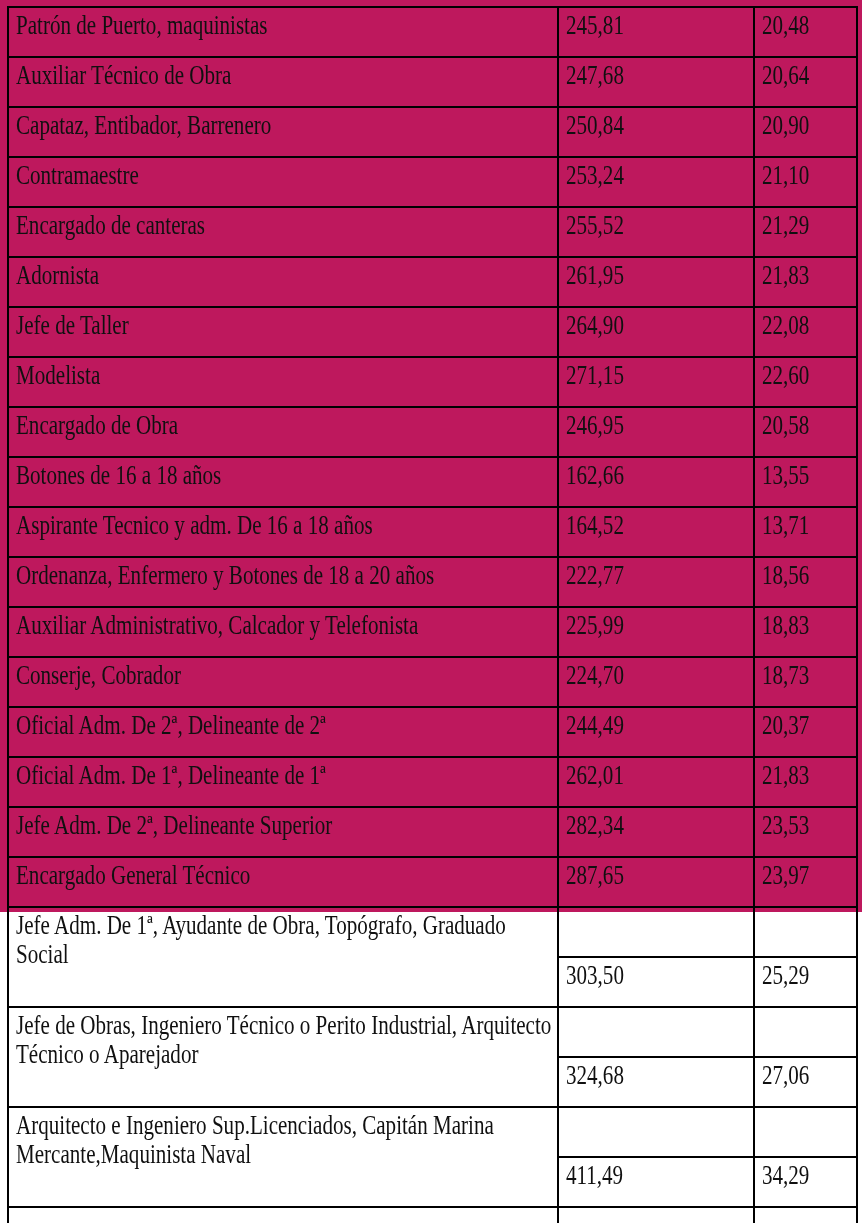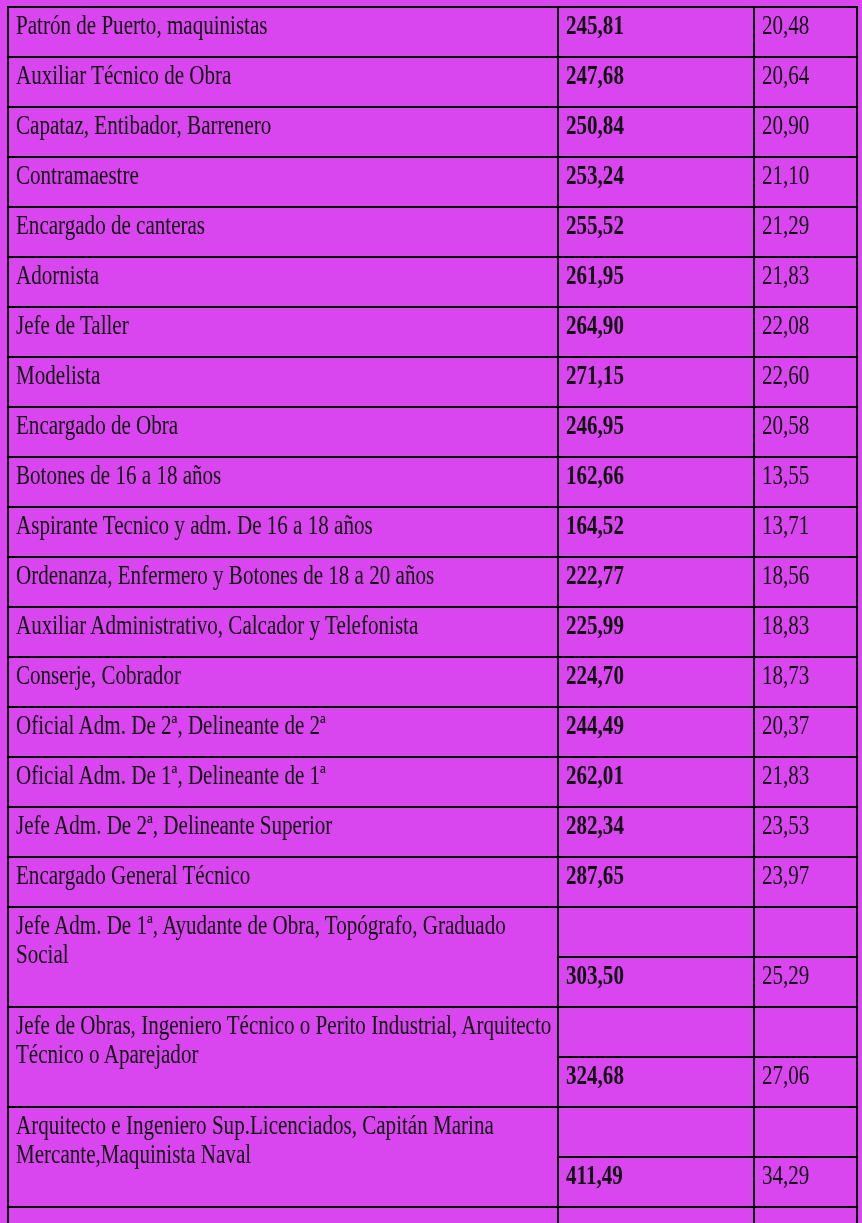--- a/index.html
+++ b/index.html
@@ -6,22 +6,22 @@
     margin: 0;
     padding: 0;
     width: 862px;
     height: 1223px;
     overflow: hidden;
     background: #ffffff;
   }
   .page {
     position: relative;
     width: 862px;
-    height: 1223px;
-    background: #d946ef;
+    height: 912px;
+    background: #be185d;
     font-family: "Liberation Serif", "DejaVu Serif", serif;
   }
   table.rates {
     position: absolute;
     left: 7px;
     top: 6px;
     width: 849px;
     border-collapse: collapse;
     table-layout: fixed;
     font-size: 27px;
@@ -30,21 +30,21 @@
   table.rates td {
     border: 2px solid #000000;
     vertical-align: top;
     padding: 3px 4px 0 7px;
     line-height: 29px;
     overflow: hidden;
     box-sizing: border-box;
   }
   table.rates tr { height: 50px; }
   table.rates tr.stub { height: 40px; }
-  td.val  { padding-left: 11px; font-weight: bold; }
+  td.val  { padding-left: 11px; }
   td.val2 { padding-left: 8px; }
   
   .tx {
     display: inline-block;
     width: 128.2%;
     transform: scaleX(0.78);
     transform-origin: left top;
     line-height: 29px;
   }
 </style>

